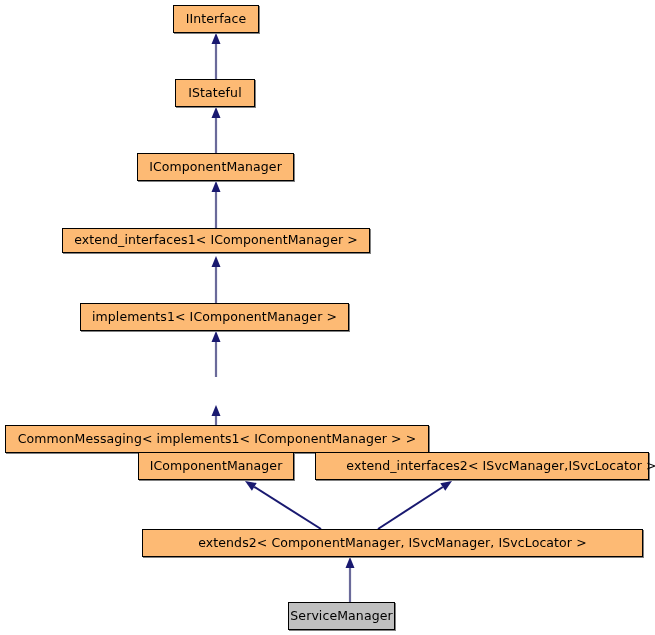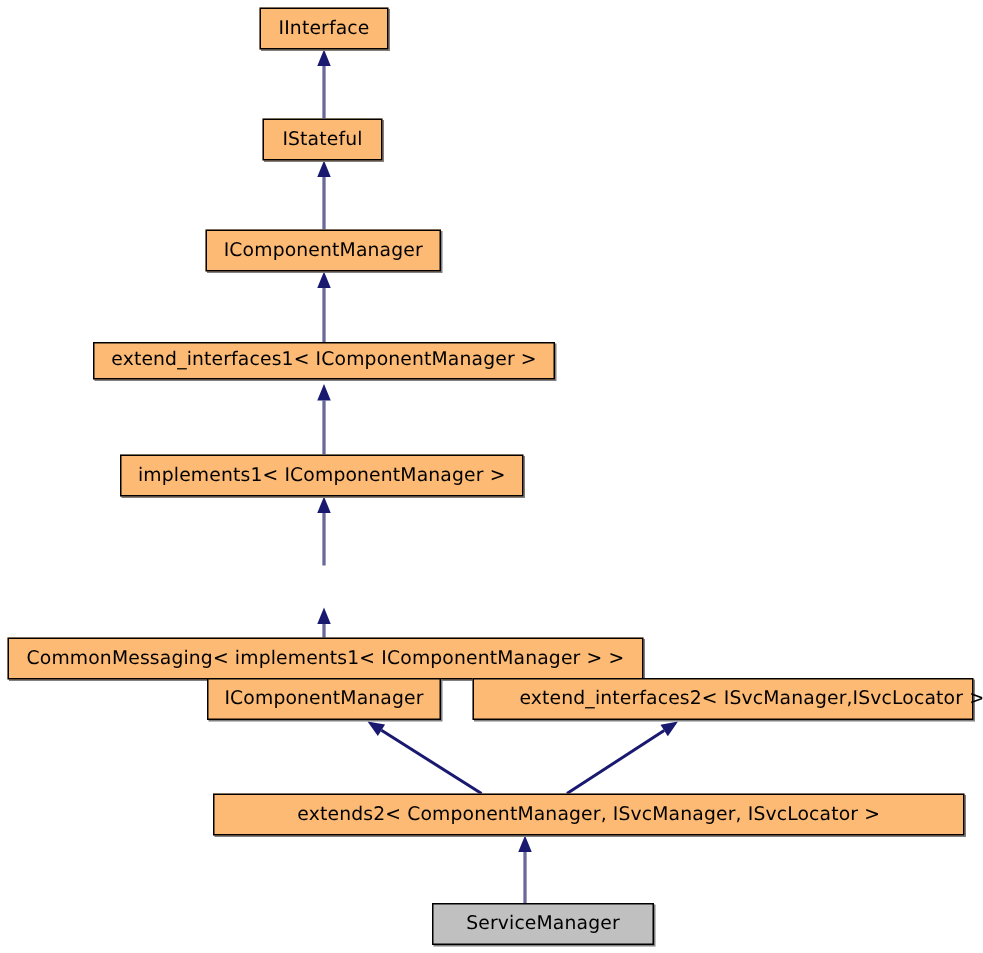--- a/index.html
+++ b/index.html
@@ -114,16 +114,16 @@
     </div>
     <div class="node" style="left: 138px; top: 452px; width: 156px; height: 28px;">
       <span class="node-label">IComponentManager</span>
     </div>
     <div class="node" style="left: 315px; top: 452px; width: 334px; height: 28px; padding-left: 39px;">
       <span class="node-label">extend_interfaces2&lt; ISvcManager,ISvcLocator &gt;</span>
     </div>
     <div class="node" style="left: 142px; top: 529px; width: 501px; height: 28px;">
       <span class="node-label">extends2&lt; ComponentManager, ISvcManager, ISvcLocator &gt;</span>
     </div>
-    <div class="node highlight" style="left: 288px; top: 602px; width: 148px; height: 28px;">
+    <div class="node highlight" style="left: 288px; top: 602px; width: 107px; height: 28px;">
       <span class="node-label">ServiceManager</span>
     </div>
   </div>
 
 </body></html>

